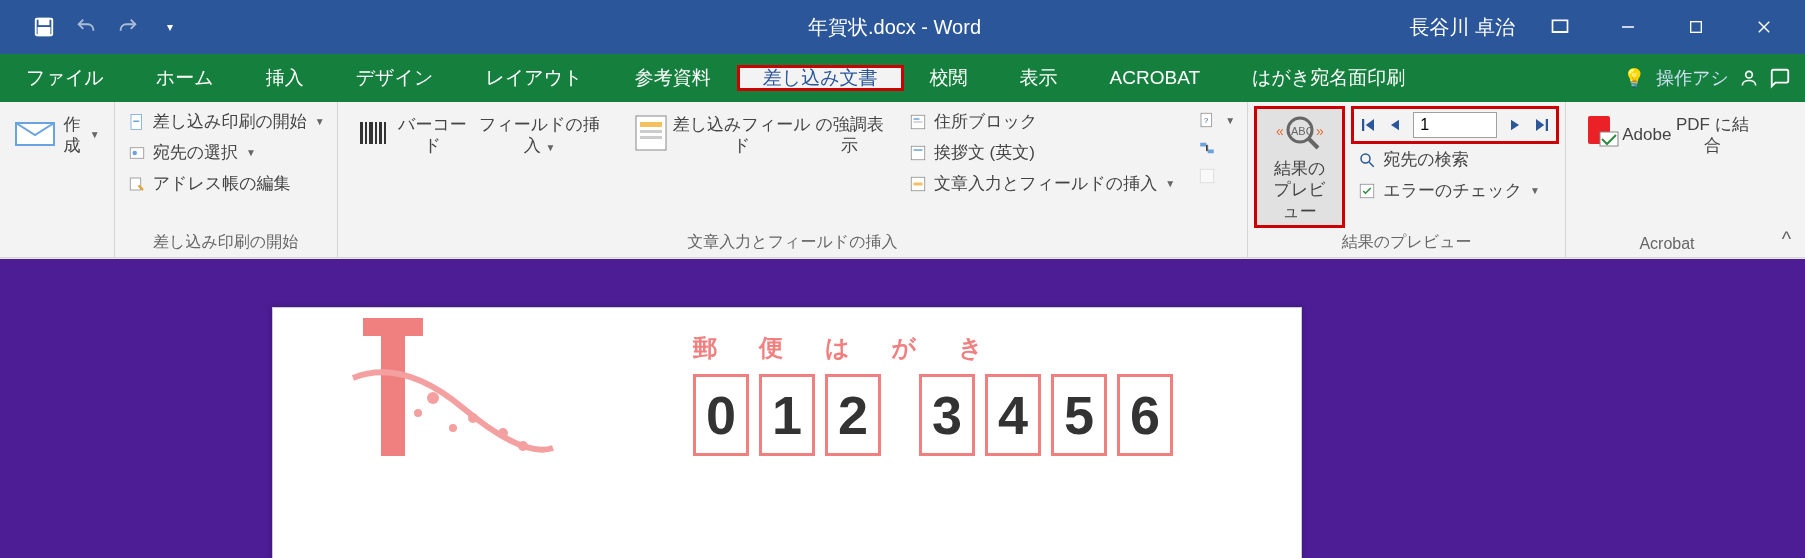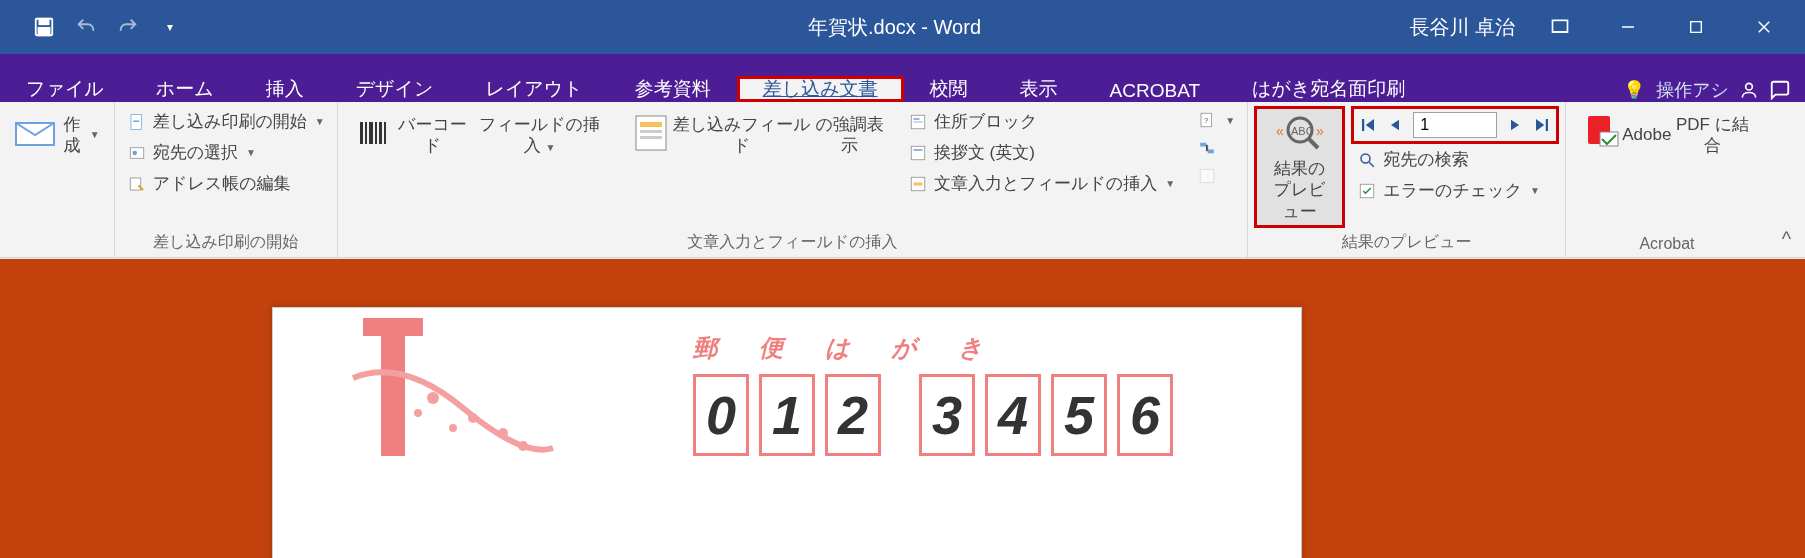--- a/index.html
+++ b/index.html
@@ -26,40 +26,39 @@
     font-size: 20px; pointer-events: none;
   }
   .titlebar .right {
     margin-left: auto; display: flex; align-items: center; gap: 22px; padding-right: 18px;
   }
   .titlebar .right .user { font-size: 20px; }
   .winbtn { width: 46px; height: 32px; display:flex; align-items:center; justify-content:center; }
   
   .tabsrow {
     height: 48px;
-    background: #4c1d95;
+    background: #15803d;
     color: #fff;
     display: flex;
-    align-items: flex-end;
+    align-items: center;
   }
   .tab {
     padding: 0 26px;
     display: flex;
     align-items: center;
     font-size: 19px;
     position: relative;
   }
   .tab.active {
     background: #f3f3f3;
     color: #2b579a;
   }
   .tab.highlighted {
     outline: 3px solid #cc0000;
     outline-offset: -3px;
-    text-decoration: underline;
   }
   .tabsrow .spacer { flex: 1; }
   .tabsrow .right {
     display: flex; align-items: center; gap: 10px; padding-right: 14px;
     color: #cfe0f5; font-size: 18px;
   }
   
   .ribbon {
     height: 156px;
     background: #f3f3f3;
@@ -101,23 +100,22 @@
   }
   .nav-toolbar .navbtn { color:#2b579a; font-size:22px; display:flex; align-items:center; }
   .nav-toolbar input {
     width: 84px; height: 26px; font-size:16px; padding:0 6px; border:1px solid #a0a0a0;
   }
   .collapse-arrow {
     align-self:flex-end; padding:6px 14px; color:#666; font-size:20px;
   }
   
   .docarea {
-    height: 300px; background: #c2410c; position:relative; overflow:hidden;
+    height: 300px; background: #4c1d95; position:relative; overflow:hidden;
     border-top:1px solid #e8e8e8;
-    font-style:italic;
   }
   .page {
     position:absolute; left:272px; top:48px; width:1030px; height:400px;
     background:#fff; box-shadow: 0 0 6px rgba(0,0,0,.2);
     border:1px solid #ccc;
   }
   .postcard-label {
     position:absolute; top:24px; left:420px;
     color:#f08080; font-size:24px; letter-spacing: 42px; font-weight:bold;
   }

